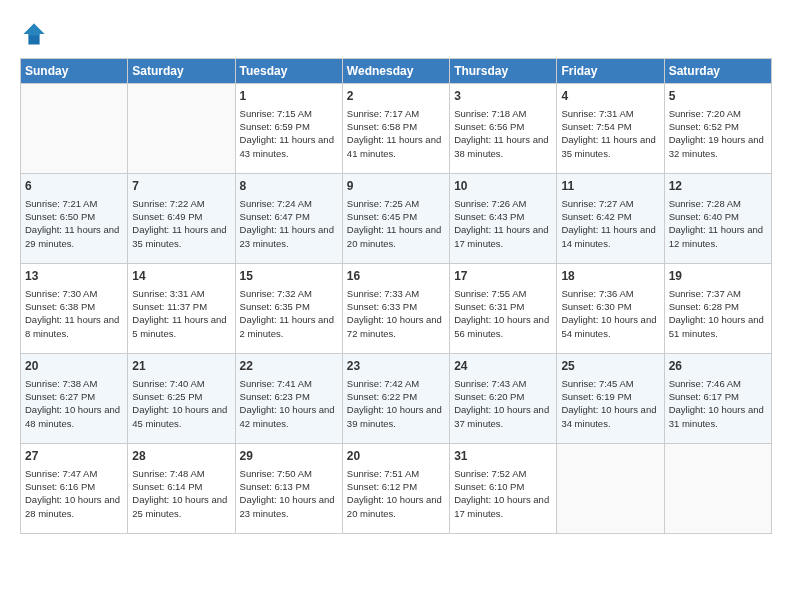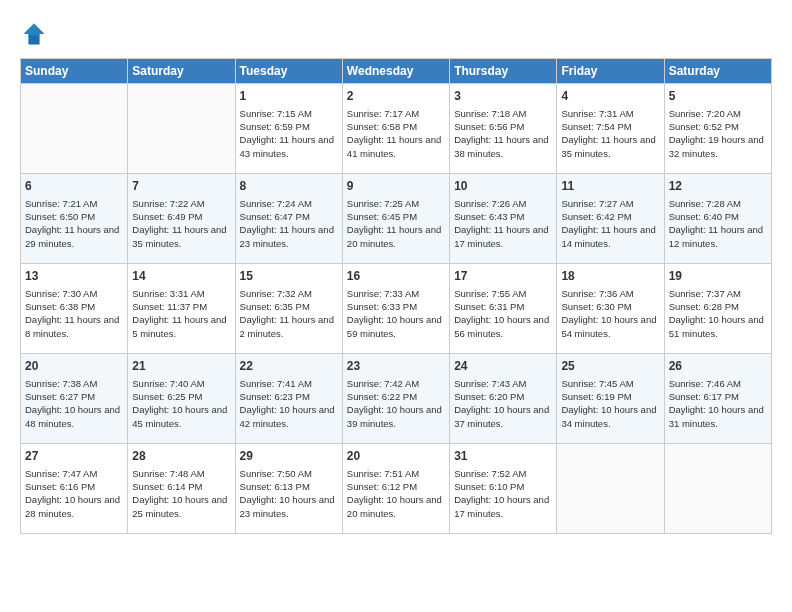--- a/index.html
+++ b/index.html
@@ -217,21 +217,21 @@
           <td>
             <span class="day-num">15</span>
             <div>Sunrise: 7:32 AM</div>
             <div>Sunset: 6:35 PM</div>
             <div>Daylight: 11 hours and 2 minutes.</div>
           </td>
           <td>
             <span class="day-num">16</span>
             <div>Sunrise: 7:33 AM</div>
             <div>Sunset: 6:33 PM</div>
-            <div>Daylight: 10 hours and 59 minutes.</div>
+            <div>Daylight: 10 hours and 72 minutes.</div>
           </td>
           <td>
             <span class="day-num">17</span>
             <div>Sunrise: 7:55 AM</div>
             <div>Sunset: 6:31 PM</div>
             <div>Daylight: 10 hours and 56 minutes.</div>
           </td>
           <td>
             <span class="day-num">18</span>
             <div>Sunrise: 7:36 AM</div>

